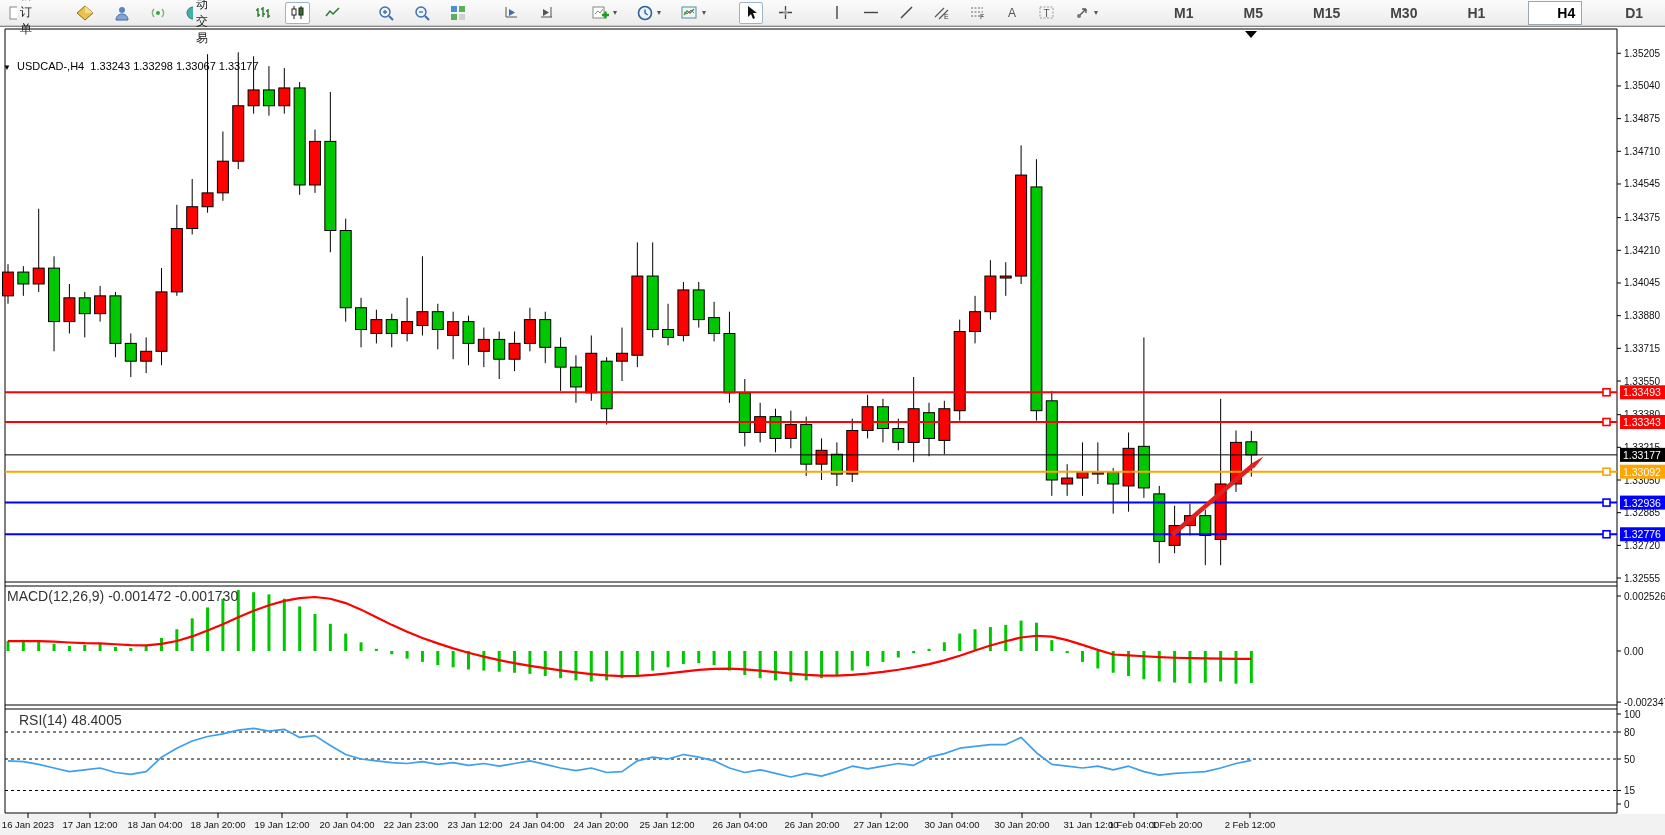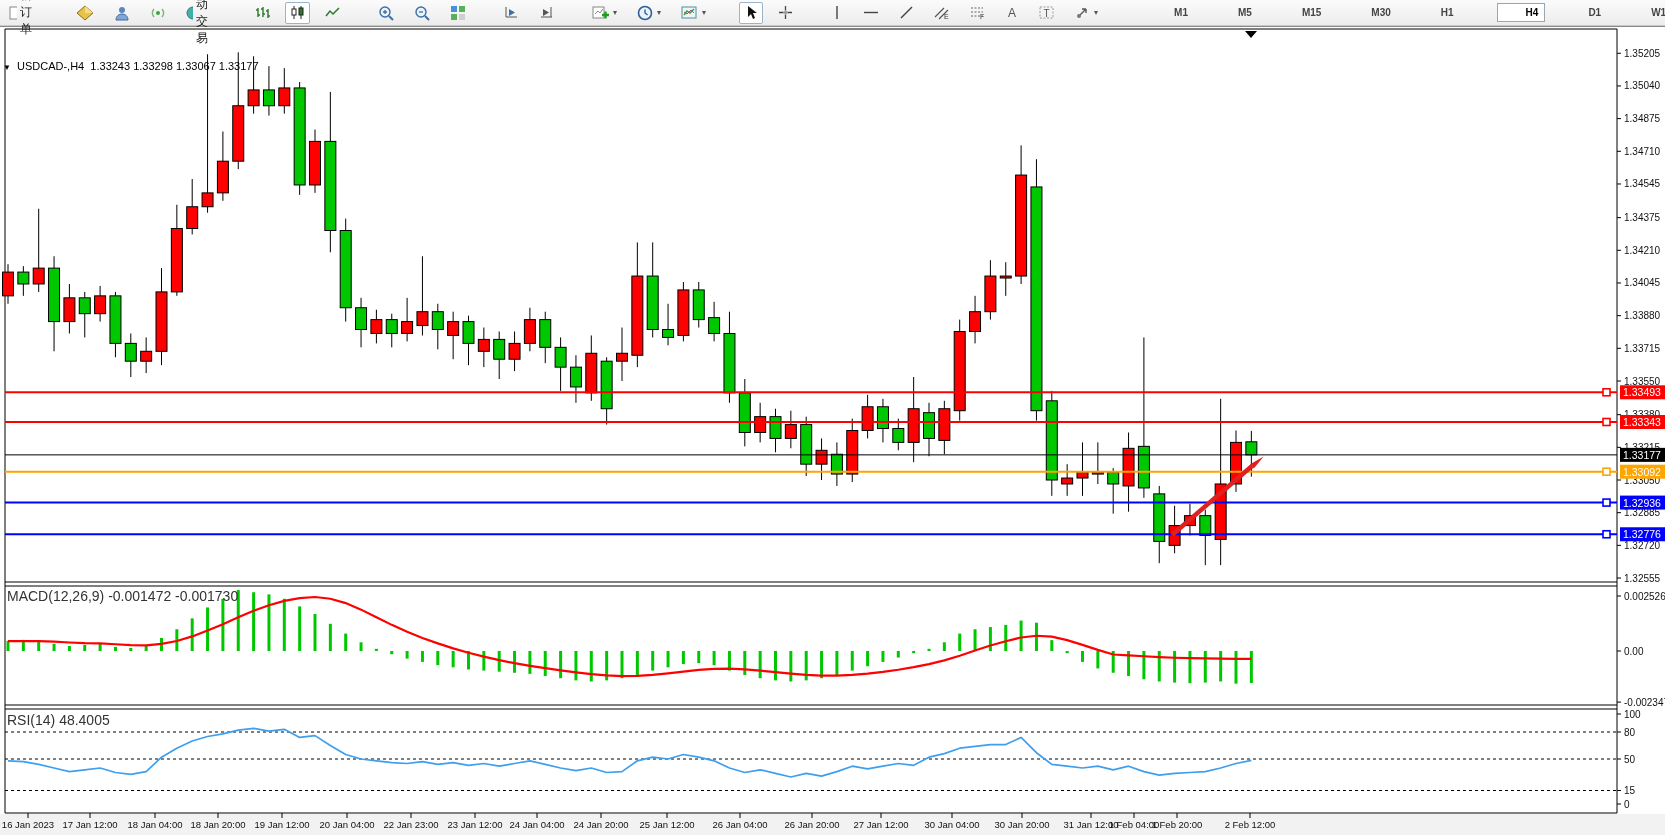--- a/index.html
+++ b/index.html
@@ -7,35 +7,35 @@
               font-family:"Liberation Sans", sans-serif; }
   
   #toolbar { position:absolute; left:0; top:0; width:1665px; height:26px;
              background:linear-gradient(#fbfbfb,#ececec); border-bottom:1px solid #c9c9c9;
              display:flex; align-items:center; padding:0 4px; gap:10px; z-index:5; }
   .tbtn { display:flex; align-items:center; gap:3px; padding:2px 4px; border:1px solid transparent;
           border-radius:2px; height:22px; font-size:12px; color:#222; cursor:default; }
   .tbtn.pressed { background:#fff; border:1px solid #9db4c8; }
   .sep { width:1px; height:18px; background:#c6c6c6; margin:0 4px; box-shadow:1px 0 0 #fff; }
   .caret { font-size:8px; color:#555; margin-left:1px; }
-  .tf { font-size:10px; font-weight:bold; color:#444; padding:3px 6px; border:1px solid transparent;margin-left:36px; }
+  .tf { font-size:14px; font-weight:bold; color:#444; padding:3px 6px; border:1px solid transparent;margin-left:36px; }
   .tf.active { background:#fff; border:1px solid #9aa7b0; color:#000;padding-left:28px; }
   #tb-right { margin-left:auto; display:flex; align-items:center; gap:8px; padding-right:6px; }
   .badge { position:absolute; right:-6px; top:-5px; background:#e03c1e; color:#fff; font-size:9px;
            font-weight:bold; border-radius:50%; width:13px; height:13px; line-height:13px;
            text-align:center; }
   
   #chartwin { position:absolute; left:0; top:26px; width:1665px; height:809px; background:#fff;
               border-top:1px solid #888; }
   #chart-svg { position:absolute; left:0; top:0; }
   #title { position:absolute; left:3px; top:5px; font-size:11px; color:#000; z-index:3;margin-top:28px; }
   #title .tri { font-size:8px; margin-right:3px; }
   .indlabel { position:absolute; font-size:14px; color:#333; z-index:3; }
   #macd-label { left:7px; top:561px; }
-  #rsi-label  { left:7px; top:685px; }
+  #rsi-label  { left:7px; top:685px;padding-left:12px; }
   text { font-family:"Liberation Sans", sans-serif; }
 </style>
 </head>
 <body>
 
 <div id="toolbar">
   <div class="tbtn">
     <svg width="15" height="15">
         <rect x="1" y="2" width="11" height="12" fill="#fff" stroke="#888"></rect>
         <path d="M9 7h6M12 4v6" stroke="#1f9d1f" stroke-width="2"></path>

